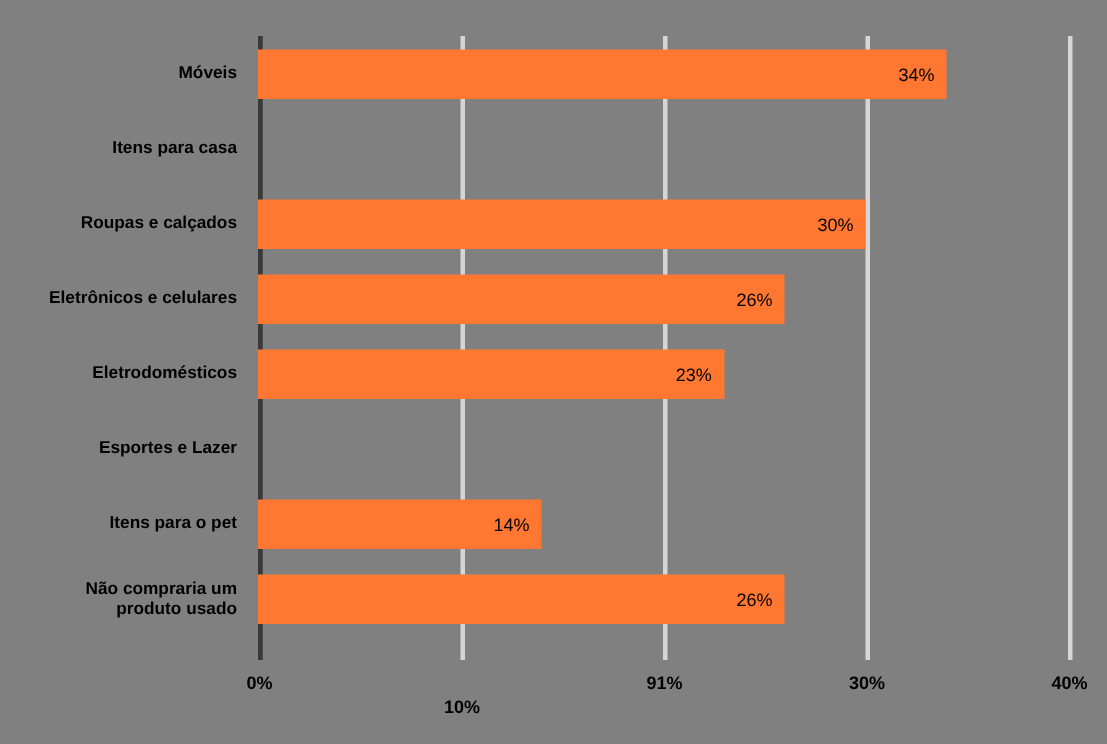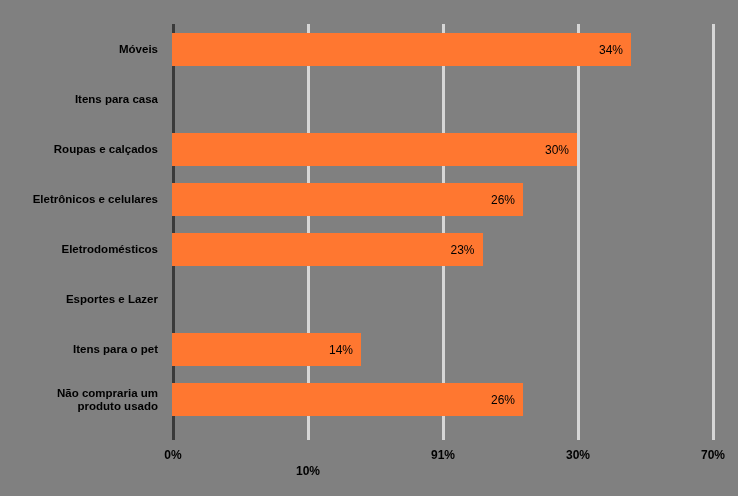--- a/index.html
+++ b/index.html
@@ -186,16 +186,16 @@
           </div>
         </div>
       </div>
   </div>
 
   <div class="tick-labels">
       <div class="tick-label" style="left: 173px;">0%</div>
       <div class="tick-label" style="left: 308px; margin-top: 16px;">10%</div>
       <div class="tick-label" style="left: 443px;">91%</div>
       <div class="tick-label" style="left: 578px;">30%</div>
-      <div class="tick-label" style="left: 713px;">70%</div>
+      <div class="tick-label" style="left: 713px;">40%</div>
     </div>
 
 </div>
 
 </body></html>

